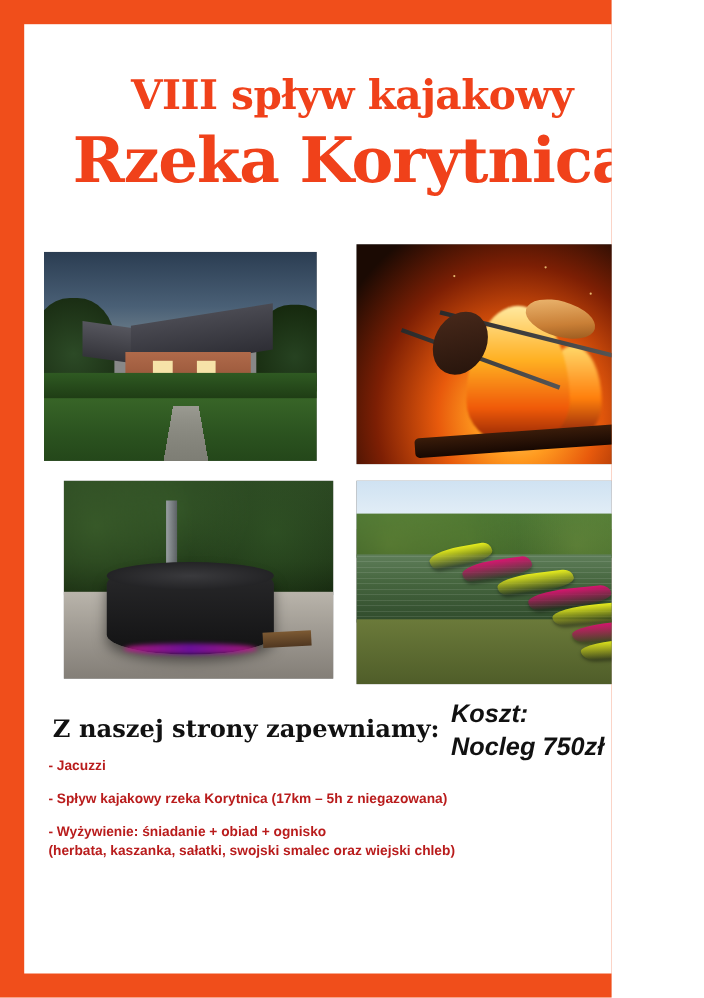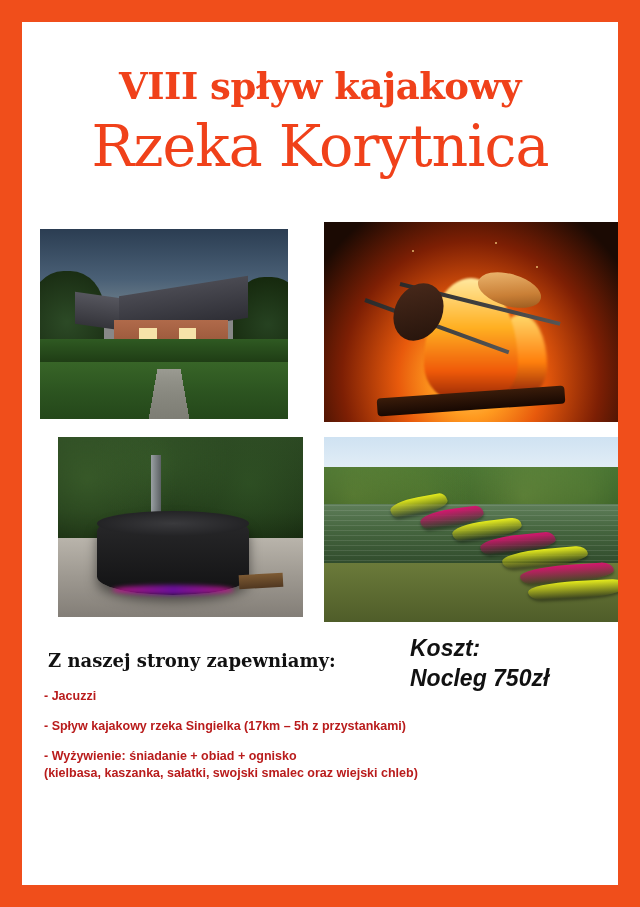--- a/index.html
+++ b/index.html
@@ -5,21 +5,21 @@
   html, body {
     margin: 0;
     padding: 0;
     background: #ffffff;
   }
   body {
     font-family: "Liberation Sans", sans-serif;
   }
   .poster {
     position: relative;
-    width: 640px;
+    width: 556px;
     height: 907px;
     background: #F04E1B;
     overflow: hidden;
     box-sizing: border-box;
   }
   .inner {
     position: absolute;
     left: 22px;
     top: 22px;
     width: 596px;
@@ -36,21 +36,21 @@
   .title-small {
     font-family: "DejaVu Serif", serif;
     font-weight: bold;
     color: #F0411A;
     font-size: 37px;
     letter-spacing: -0.5px;
     line-height: 1;
   }
   .title-big {
     font-family: "DejaVu Serif", serif;
-    font-weight: normal;
+    font-weight: bold;
     color: #F0411A;
     font-size: 57px;
     letter-spacing: -1px;
     line-height: 1.1;
     margin-top: 10px;
   }
 
   
   .photos {
     position: absolute;
@@ -269,21 +269,21 @@
     top: 604px;
     width: 596px;
     height: 260px;
   }
   .offer-title {
     position: absolute;
     left: 26px;
     top: 24px;
     font-family: "DejaVu Serif", serif;
     font-weight: bold;
-    font-size: 18px;
+    font-size: 22px;
     color: #111;
     text-align: right;
   }
   .offer-list {
     position: absolute;
     left: 12px;
     top: 62px;
     width: 420px;
   }
   .offer-list li {
@@ -385,23 +385,23 @@
             <div class="kayak" style="left: 204px; top: 144px; width: 98px; background: linear-gradient(rgb(230, 236, 29), rgba(0, 0, 0, 0.35)); transform: rotate(-3deg);"></div>
           </div>
       </div>
     </div>
 
     <div class="bottom">
       <div class="offer-title">Z naszej strony zapewniamy:</div>
 
       <ul class="offer-list">
         <li>- Jacuzzi</li>
-        <li>- Spływ kajakowy rzeka Singielka (17km – 5h z przystankami)</li>
+        <li>- Spływ kajakowy rzeka Korytnica (17km – 5h z niegazowana)</li>
         <li>- Wyżywienie: śniadanie + obiad + ognisko
- (kielbasa, kaszanka, sałatki, swojski smalec oraz wiejski chleb)</li>
+ (herbata, kaszanka, sałatki, swojski smalec oraz wiejski chleb)</li>
       </ul>
 
       <div class="price-box">
         <div class="ptitle">Koszt:</div>
         <div>Nocleg 750zł</div>
       </div>
     </div>
 
   </div>
 </div>

